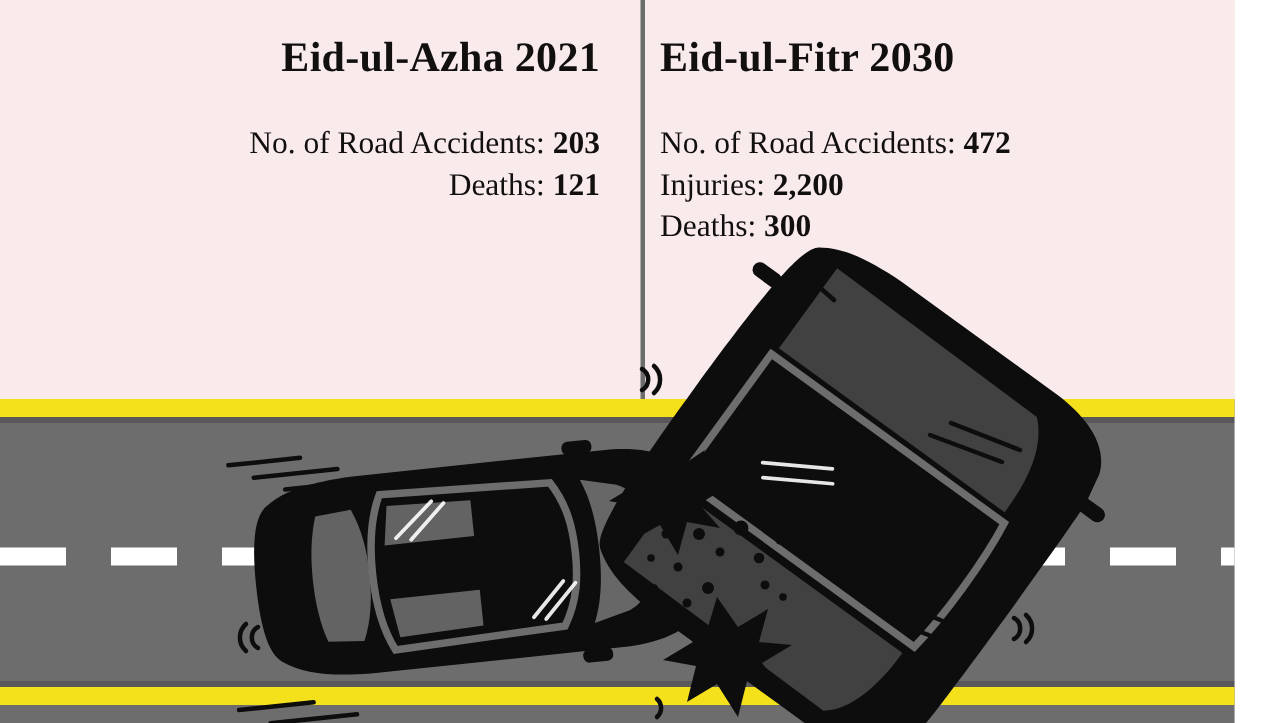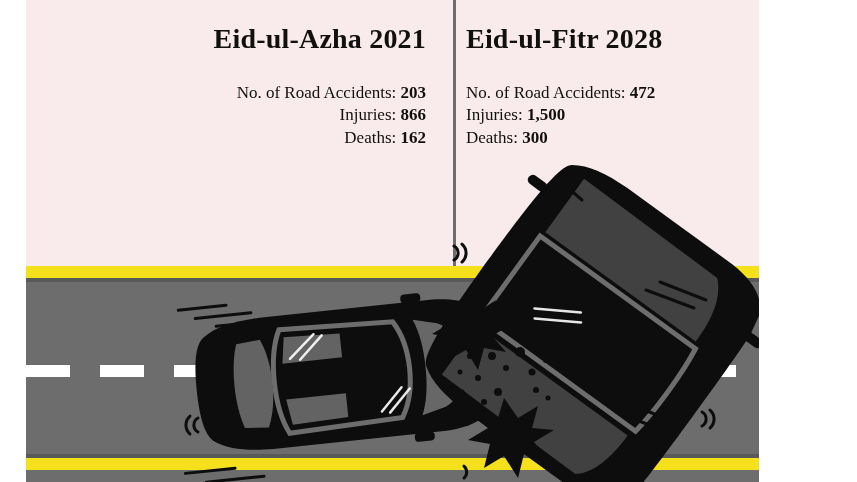--- a/index.html
+++ b/index.html
@@ -2,26 +2,25 @@
 <html><head>
 <meta charset="utf-8">
 <style>
   html, body {
     margin: 0;
     padding: 0;
     background: #ffffff;
   }
   #infographic {
     position: relative;
-    width: 733px;
+    width: 823px;
     height: 482px;
     overflow: hidden;
     background: #e5e5e5;
     font-family: "Liberation Serif", serif;
-    margin-left: 26px;
   }
 
   
   .top-panel {
     position: absolute;
     left: 0; top: 0;
     width: 857px;
     height: 266px;
     background: #f9ebeb;
   }
@@ -51,21 +50,21 @@
   .col-title {
     font-size: 28px;
     font-weight: bold;
     color: #12100f;
     letter-spacing: 0.2px;
     line-height: 1.2;
     margin-bottom: 26px;
     white-space: nowrap;
   }
   .stat-line {
-    font-size: 17px;
+    font-size: 21px;
     color: #12100f;
     line-height: 1.33;
     white-space: nowrap;
   }
   .stat-line .val {
     font-weight: bold;
   }
 
   
   .road {
@@ -129,40 +128,36 @@
 
   <div class="top-panel">
 
     <div class="col col-left">
       <div class="col-title">Eid-ul-Azha 2021</div>
       <div class="stat-line">
         <span>No. of Road Accidents:</span>
         <span class="val">203</span>
       </div>
       <div class="stat-line">
-        <span>Injuries:</span>
-        <span class="val">866</span>
-      </div>
-      <div class="stat-line">
         <span>Deaths:</span>
-        <span class="val">162</span>
+        <span class="val">121</span>
       </div>
     </div>
 
     <div class="divider"></div>
 
     <div class="col col-right">
-      <div class="col-title">Eid-ul-Fitr 2028</div>
+      <div class="col-title">Eid-ul-Fitr 2030</div>
       <div class="stat-line">
         <span>No. of Road Accidents:</span>
         <span class="val">472</span>
       </div>
       <div class="stat-line">
         <span>Injuries:</span>
-        <span class="val">1,500</span>
+        <span class="val">2,200</span>
       </div>
       <div class="stat-line">
         <span>Deaths:</span>
         <span class="val">300</span>
       </div>
     </div>
   </div>
 
   <div class="road"></div>
   <div class="road-edge top"></div>

